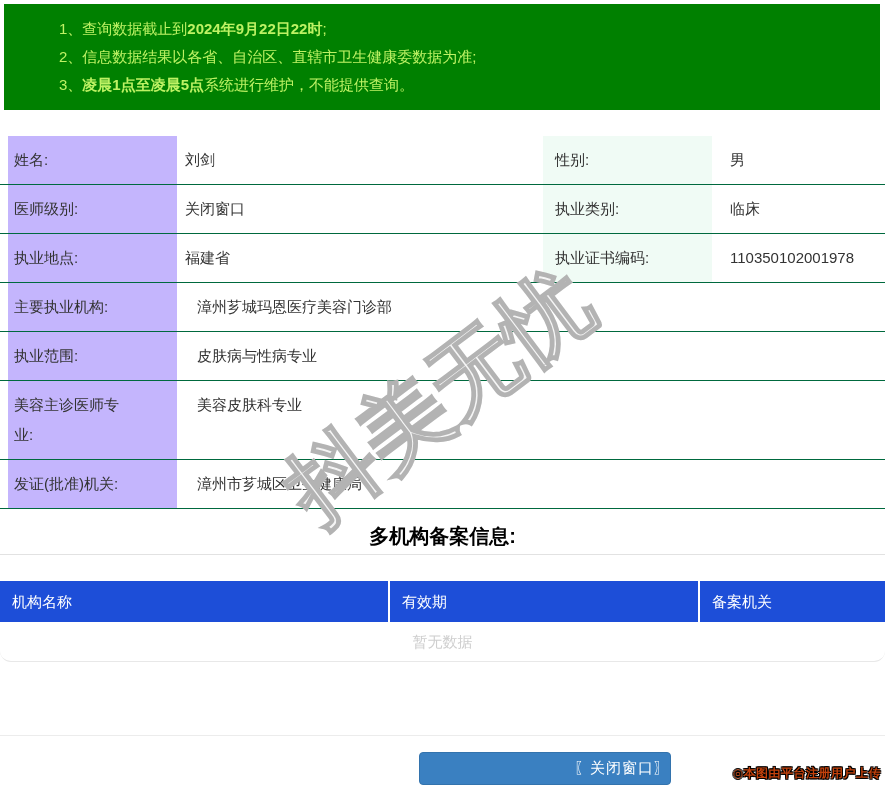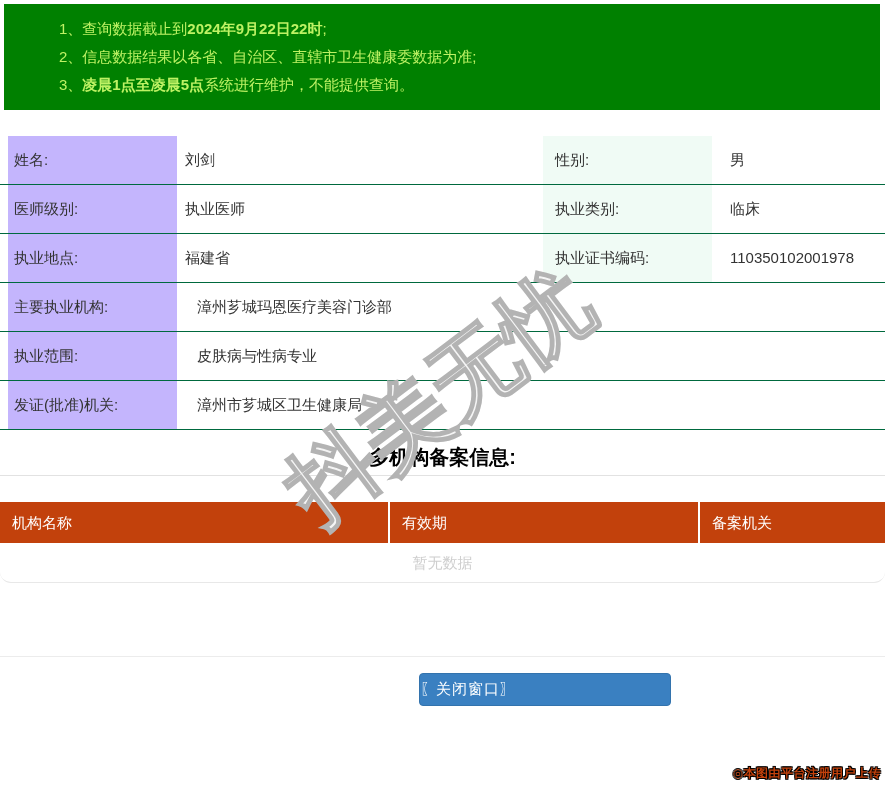--- a/index.html
+++ b/index.html
@@ -18,34 +18,34 @@
   .pcell { padding-top:9px; padding-bottom:9px; line-height:30px; font-size:15px; }
   .lblA { width:169px; margin-left:8px; background:#c4b5fd; padding-left:6px; padding-right:44px; }
   .valA { width:366px; padding-left:8px; }
   .valA.wide { flex:1;padding-left:20px; }
   .lblB { width:169px; margin-left:0; background:#f0fbf5; padding-left:12px; padding-right:20px; }
   .valB { flex:1; padding-left:18px; }
 
   
   .filing-title { margin-top:16px; text-align:center; font-size:20px; font-weight:bold; color:#000; line-height:22px; }
   .thin-line { margin-top:7px; border-bottom:1px solid #e2e2e2; }
-  .fil-head { margin-top:26px; display:flex; background:#c2410c; height:41px; align-items:center;
+  .fil-head { margin-top:26px; display:flex; background:#1d4ed8; height:41px; align-items:center;
     color:#ffffff; font-size:15px; }
   .fc { padding-left:12px; height:41px; line-height:41px; }
   .fc1 { width:390px; border-right:2px solid #ffffff; }
   .fc2 { width:310px; border-right:2px solid #ffffff; }
   .fc3 { flex:1; }
   .empty-row { height:40px; line-height:40px; text-align:center; color:#cfcfcf; font-size:15px;
     border-bottom:1px solid #e8e8e8;border-radius:11px; }
   .gap-block { height:74px; border-bottom:1px solid #ececec; }
 
   
   .close-btn { display:block; margin:16px 0 0 419px; width:252px; height:33px;
     background:#3a80c1; border:1px solid #3373ad; border-radius:4px; color:#ffffff;
-    font-size:15px; letter-spacing:1px; text-align:left; cursor:pointer;
+    font-size:15px; letter-spacing:1px; text-align:right; cursor:pointer;
     font-family:"Liberation Sans","DejaVu Sans",sans-serif; }
   .corner-mark { position:absolute; right:4px; top:765px; font-size:12px; font-weight:bold;
     color:#c2410c; letter-spacing:0.5px;
     text-shadow:-1px -1px 0 #000,1px -1px 0 #000,-1px 1px 0 #000,1px 1px 0 #000,0 1px 0 #000,0 -1px 0 #000; }
 
   
   .center-mark { position:absolute; left:262px; top:345px; width:365px; height:95px;
     transform:rotate(-37deg); font-size:88px; font-weight:bold; line-height:95px;
     color:rgba(255,255,255,0.85); -webkit-text-stroke:2px #b3b3b3;
     text-shadow:0 0 1px #bdbdbd; letter-spacing:0px; pointer-events:none; z-index:5;
@@ -64,21 +64,21 @@
 
   <div class="prow">
     <div class="pcell lblA">姓名:</div>
     <div class="pcell valA">刘剑</div>
     <div class="pcell lblB">性别:</div>
     <div class="pcell valB">男</div>
   </div>
 
   <div class="prow">
     <div class="pcell lblA">医师级别:</div>
-    <div class="pcell valA">执业医师</div>
+    <div class="pcell valA">关闭窗口</div>
     <div class="pcell lblB">执业类别:</div>
     <div class="pcell valB">临床</div>
   </div>
 
   <div class="prow">
     <div class="pcell lblA">执业地点:</div>
     <div class="pcell valA">福建省</div>
     <div class="pcell lblB">执业证书编码:</div>
     <div class="pcell valB">110350102001978</div>
   </div>
@@ -86,20 +86,24 @@
   <div class="prow">
     <div class="pcell lblA">主要执业机构:</div>
     <div class="pcell valA wide">漳州芗城玛恩医疗美容门诊部</div>
   </div>
 
   <div class="prow">
     <div class="pcell lblA">执业范围:</div>
     <div class="pcell valA wide">皮肤病与性病专业</div>
   </div>
 
+  <div class="prow">
+    <div class="pcell lblA">美容主诊医师专业:</div>
+    <div class="pcell valA wide">美容皮肤科专业</div>
+  </div>
 
   <div class="prow">
     <div class="pcell lblA">发证(批准)机关:</div>
     <div class="pcell valA wide">漳州市芗城区卫生健康局</div>
   </div>
 
 </div>
 
 <div class="filing-title">多机构备案信息:</div>
 <div class="thin-line"></div>

